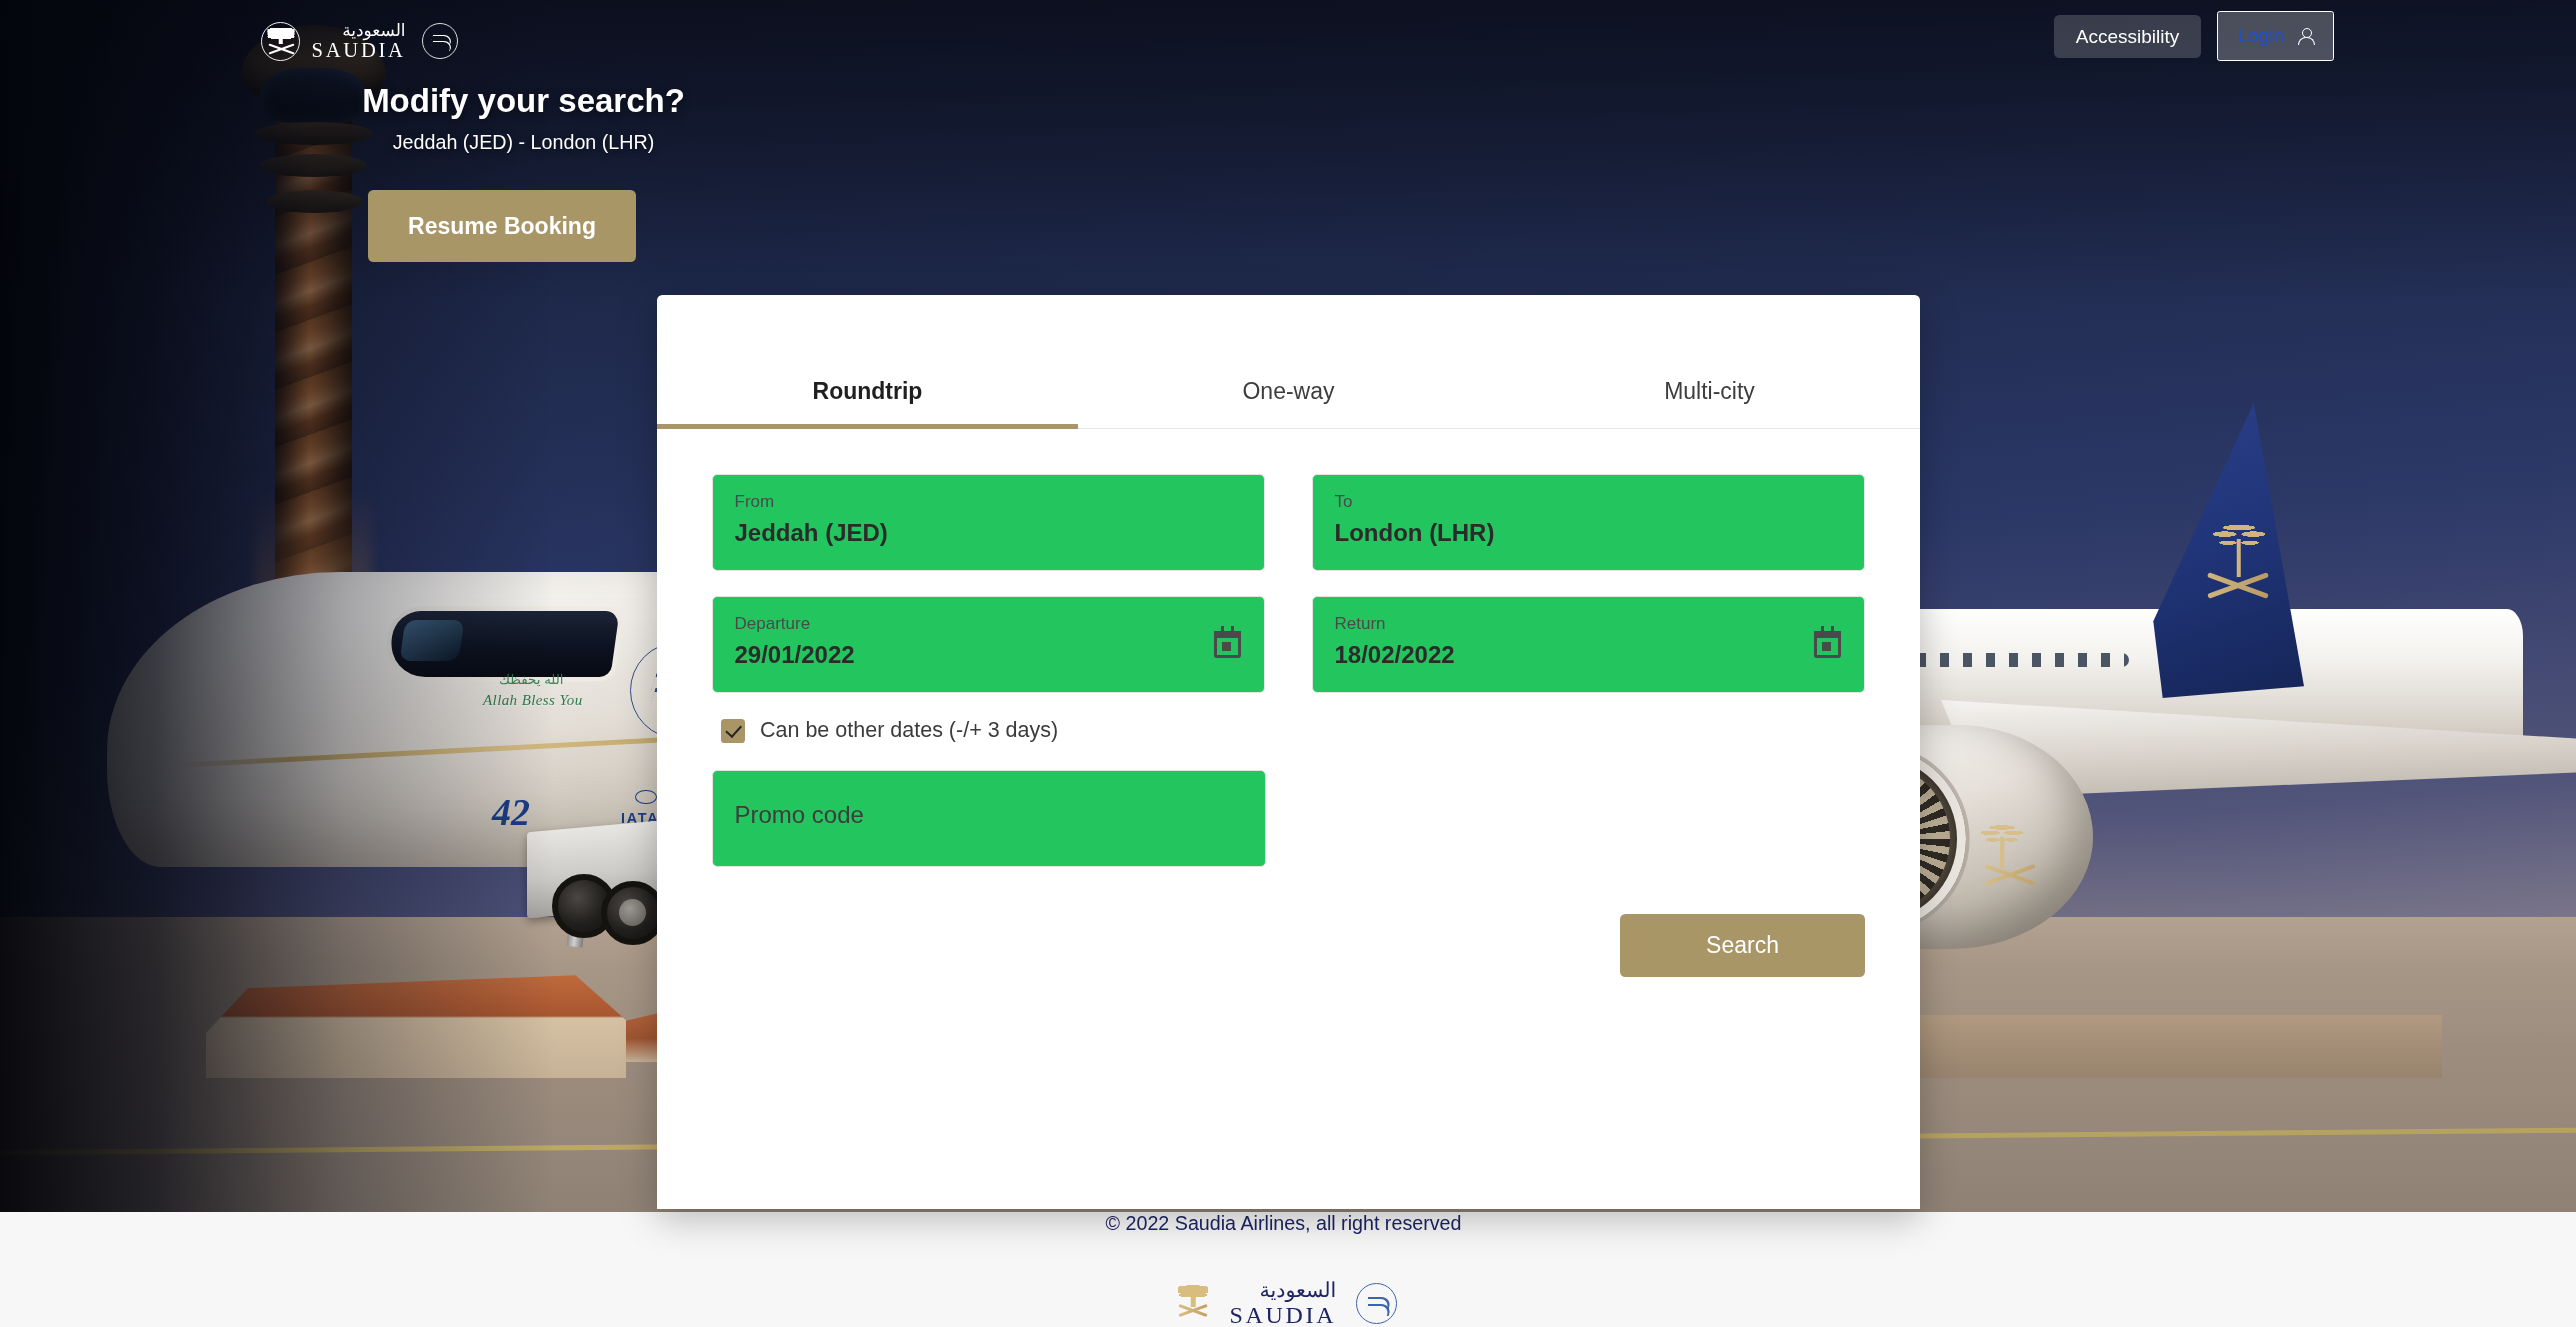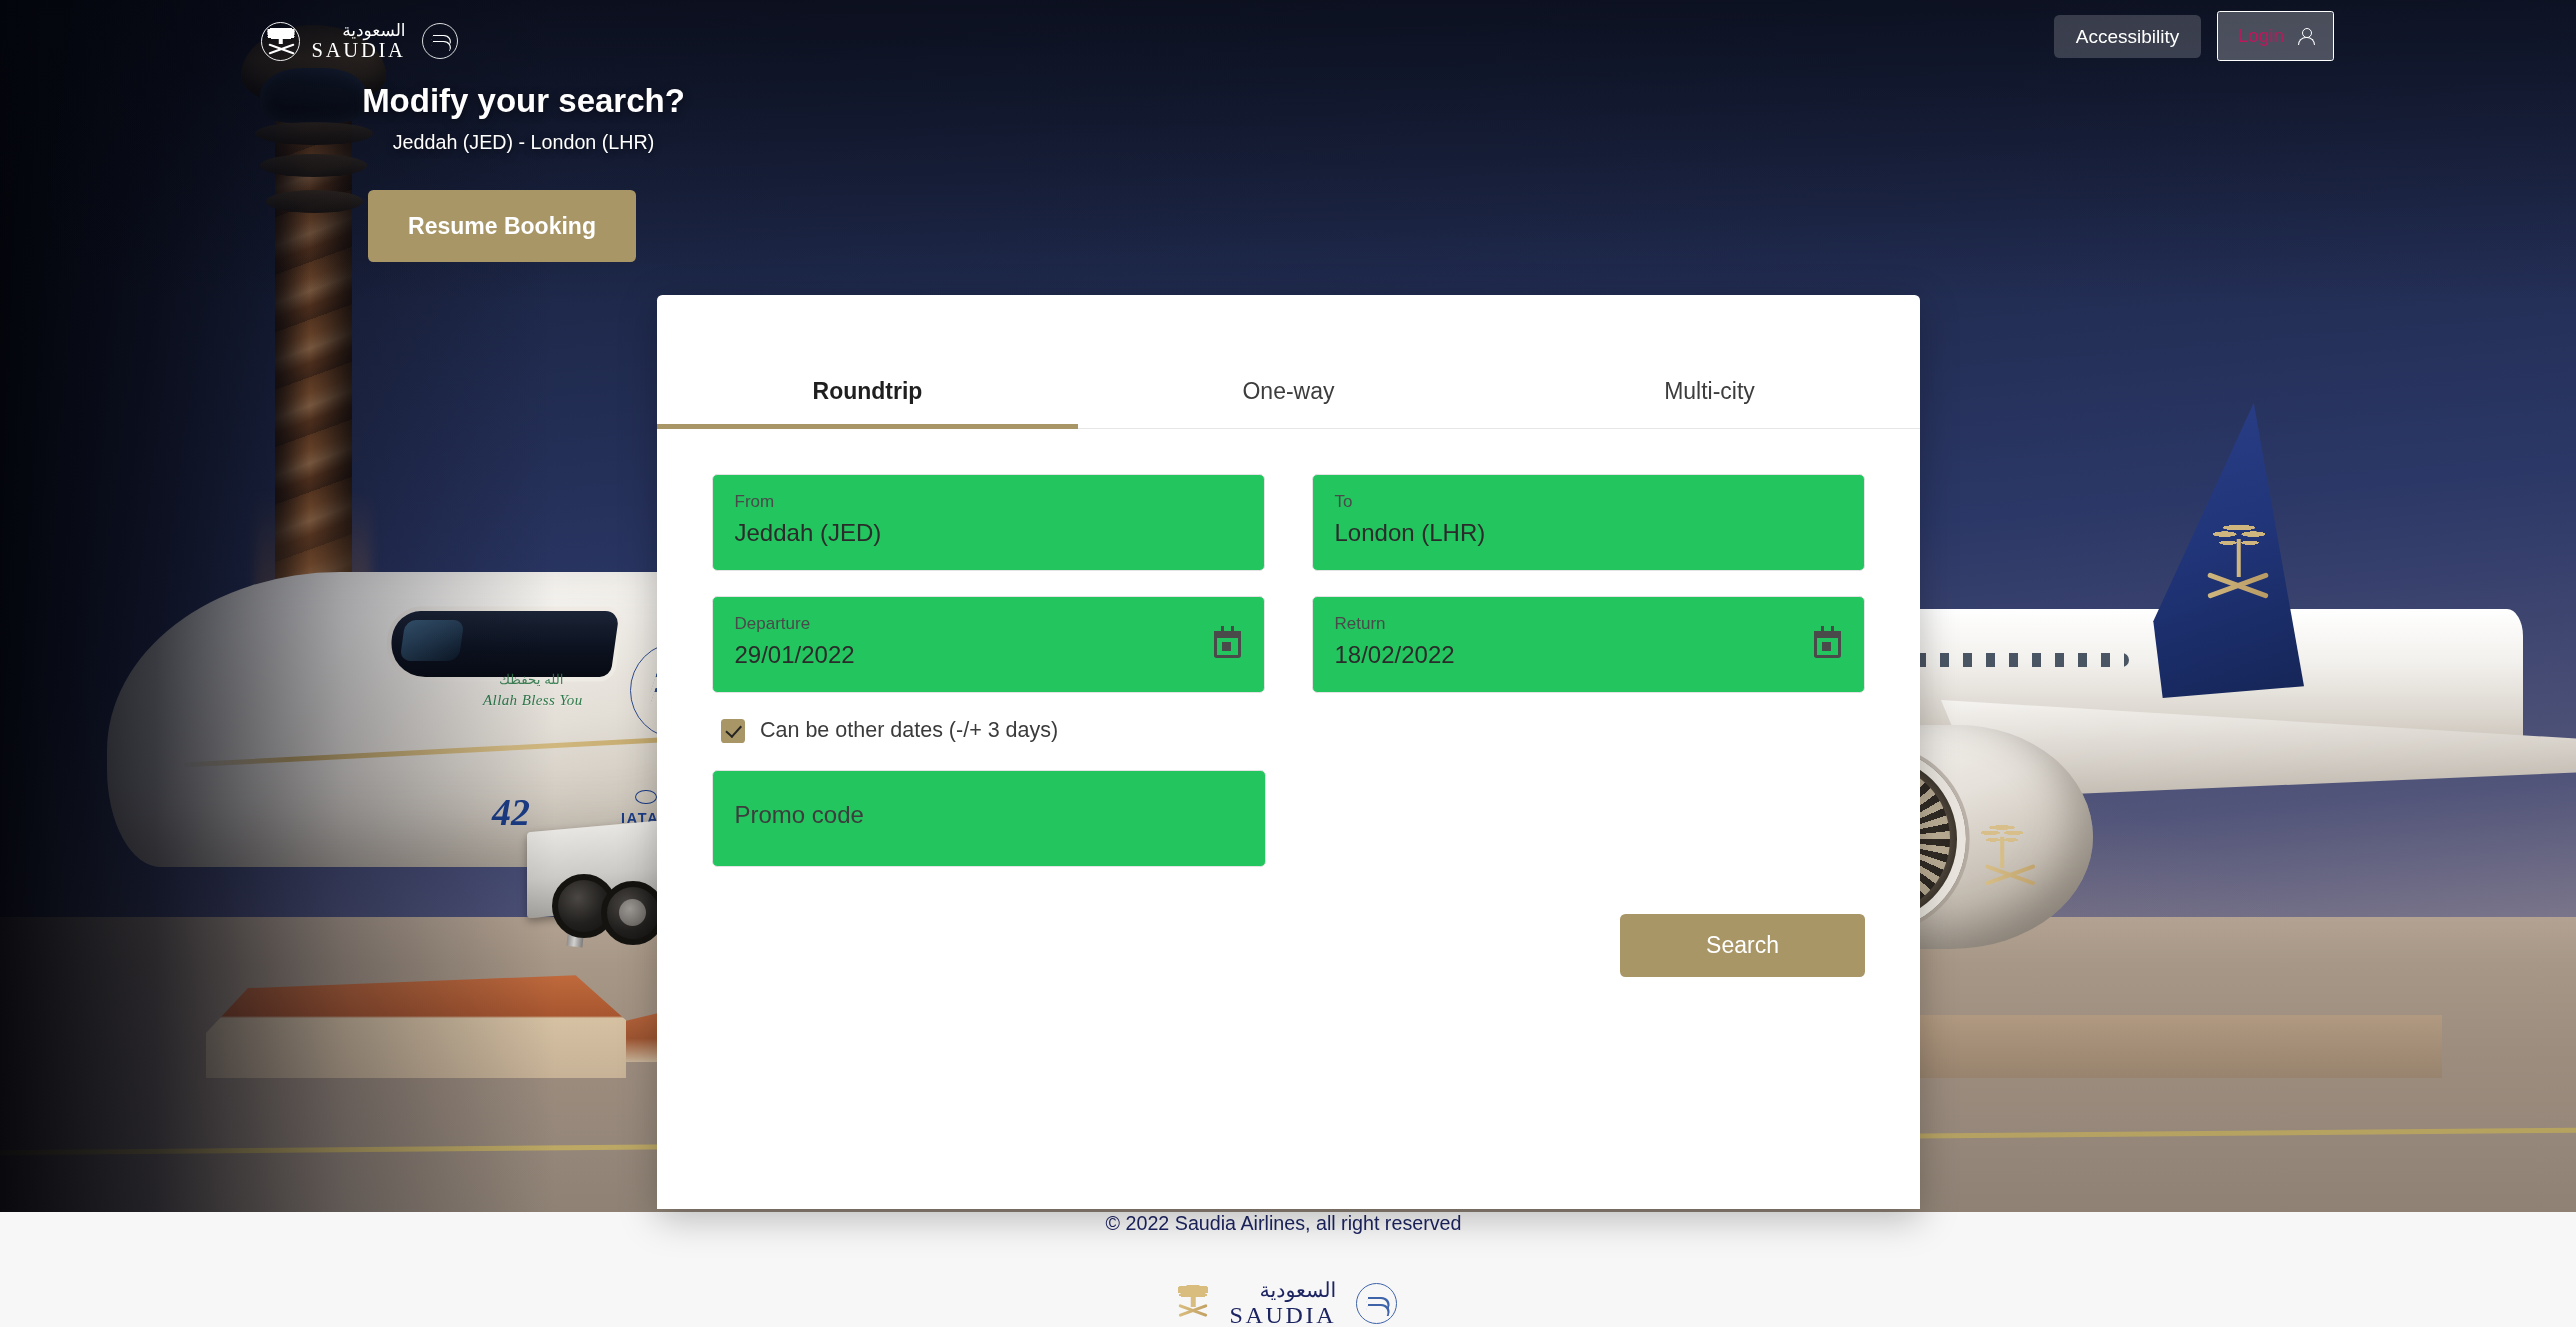--- a/index.html
+++ b/index.html
@@ -399,21 +399,21 @@
     background: rgba(255,255,255,0.18);
     color: #fff;
     border: none; border-radius: 5.4px;
     padding: 0 21.5px; height: 43px;
     display: flex; align-items: center;
     font-size: 19px; cursor: pointer;
     font-family: "Liberation Sans", sans-serif;
   }
   .btn-login {
     background: rgba(255,255,255,0.25);
-    color: #be185d;
+    color: #1d4ed8;
     border: 1.8px solid #fff; border-radius: 2.7px;
     padding: 0 19.7px; height: 50px; margin-top: -3.6px;
     display: flex; align-items: center; gap: 14.3px;
     font-size: 19px; cursor: pointer;
     font-family: "Liberation Sans", sans-serif;
   }
   .person-icon {
     position: relative; width: 15px; height: 17px; display: inline-block;
   }
   .person-icon::before {
@@ -488,21 +488,21 @@
     flex: 1;
     background: #22c55e;
     border: 0.9px solid #e4e4e4;
     border-radius: 5.4px;
     height: 97px;
     padding: 18px 21.5px 0 21.5px;
     position: relative;
     cursor: pointer;
   }
   .field-label { font-size: 17px; color: #4a4a4a; line-height: 1.1; }
-  .field-value { font-size: 24px; color: #2b2b2b; margin-top: 8px; line-height: 1.1; }
+  .field-value { font-size: 24px; color: #2b2b2b; margin-top: 8px; line-height: 1.1; font-weight: bold; }
   .field-placeholder { font-size: 24px; color: #3d3d3d; margin-top: 12.5px; line-height: 1.1; }
 
   .cal-icon {
     position: absolute; right: 23px; top: 34px;
     width: 27px; height: 27px;
     border: 3px solid #4a4a4a;
     border-radius: 2.7px;
     box-sizing: border-box;
   }
   .cal-icon::before {

